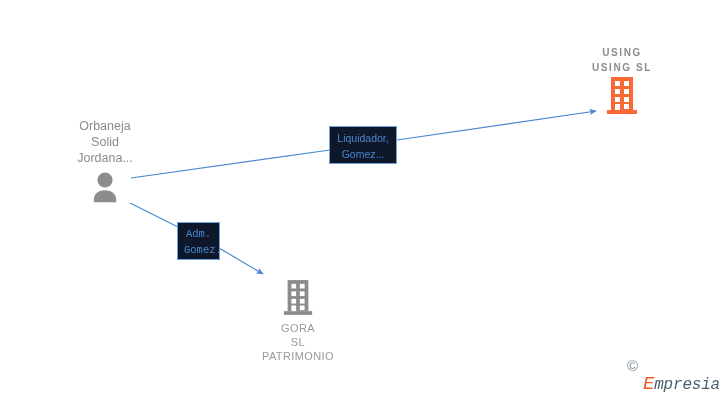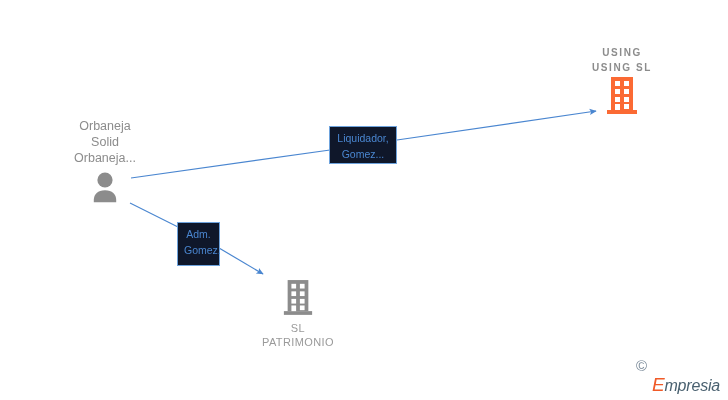--- a/index.html
+++ b/index.html
@@ -89,21 +89,21 @@
     align-items: center;
     gap: 5px;
     user-select: none;
   }
   .wm-c {
     font-size: 15px;
     color: #7a8a99;
     line-height: 1;
   }
   .wm-text {
-    font-family: Liberation Sans, sans-serif;
+    font-family: Liberation Mono, monospace;
     font-style: italic;
     font-size: 16px;
     line-height: 1;
     color: #4a6170;
     letter-spacing: -0.2px;
     margin-top: 39px;
   }
   .wm-text .wm-e {
     color: #f05a28;
     font-size: 19px;
@@ -152,21 +152,21 @@
 
       <rect x="10" y="29" width="5" height="6" fill="#ffffff"></rect>
       <rect x="19" y="29" width="5" height="5" fill="#ffffff"></rect>
     </svg>
   </div>
 
   <div class="node" style="left:45px; top:118px; width:120px;">
     <div class="person-label">
       <div>Orbaneja</div>
       <div>Solid</div>
-      <div>Orbaneja...</div>
+      <div>Jordana...</div>
     </div>
     <svg class="person" width="34" height="34" viewBox="0 0 34 34" style="margin-top:4px;" xmlns="http://www.w3.org/2000/svg">
       <circle cx="17" cy="10" r="7.6" fill="#8c8c8c"></circle>
       <path d="M17 20.2c-7.2 0-11.2 4.2-11.2 9.6 0 1.3 0 2.4 0 2.4h22.4s0-1.1 0-2.4c0-5.4-4-9.6-11.2-9.6z" fill="#8c8c8c"></path>
     </svg>
   </div>
 
   <div class="node" style="left:238px; top:278px; width:120px;">
     <svg class="bldg" width="32" height="38" viewBox="0 0 34 40" xmlns="http://www.w3.org/2000/svg">
       <rect x="6" y="2" width="22" height="33" fill="#8c8c8c"></rect>
@@ -174,31 +174,32 @@
       <rect x="10" y="6" width="5" height="5" fill="#ffffff"></rect>
       <rect x="19" y="6" width="5" height="5" fill="#ffffff"></rect>
       <rect x="10" y="14" width="5" height="5" fill="#ffffff"></rect>
       <rect x="19" y="14" width="5" height="5" fill="#ffffff"></rect>
       <rect x="10" y="22" width="5" height="5" fill="#ffffff"></rect>
       <rect x="19" y="22" width="5" height="5" fill="#ffffff"></rect>
       <rect x="10" y="29" width="5" height="6" fill="#ffffff"></rect>
       <rect x="19" y="29" width="5" height="5" fill="#ffffff"></rect>
     </svg>
     <div class="node-label-sm" style="margin-top:5px;">
+      <div>GORA</div>
       <div>SL</div>
       <div>PATRIMONIO</div>
     </div>
   </div>
 
   <div class="rel-box" style="left:329px; top:126px; width:68px; height:38px;">
     <div>Liquidador,</div>
     <div>Gomez...</div>
   </div>
 
-  <div class="rel-box" style="left:177px; top:222px; width:43px; height:44px;">
+  <div class="rel-box" style="left:177px; top:222px; width:43px; height:38px;font-family:Liberation Mono, monospace;">
     <div>Adm.</div>
     <div>Gomez.</div>
   </div>
 
   <div id="watermark">
     <span class="wm-c">©</span>
     <span class="wm-text"><span class="wm-e">E</span><span>mpresia</span></span>
   </div>
 
 </div>

